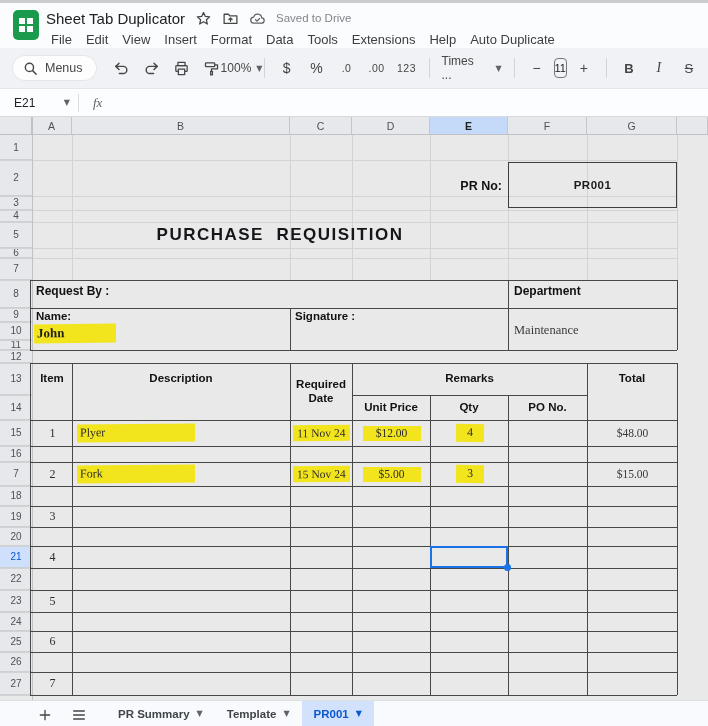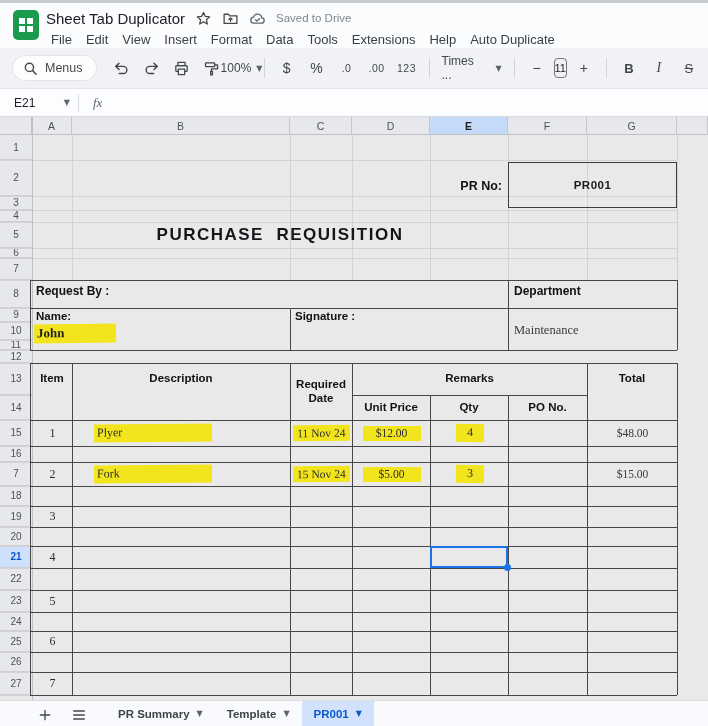--- a/index.html
+++ b/index.html
@@ -52,21 +52,21 @@
   
   #grid { position:absolute; left:0; top:117px; width:708px; height:583px; background:#e9e9e9; overflow:hidden; }
   .colh { position:absolute; top:0; height:18px; background:#e6e8eb; border-right:1px solid #c4c6c9;
     border-bottom:1px solid #bfc1c4; display:flex; align-items:center; justify-content:center;
     font-size:10.5px; color:#4d5156; }
   .colh.sel { background:#c5d9f8; color:#1f1f1f; font-weight:bold; }
   #corner { position:absolute; left:0; top:0; width:32px; height:18px; background:#e6e8eb;
     border-right:1px solid #bfc1c4; border-bottom:1px solid #bfc1c4; }
   .rowh { position:absolute; left:0; width:32px; background:#e6e8eb; border-bottom:1px solid #cdcfd2;
     display:flex; align-items:center; justify-content:center; font-size:10px; color:#4d5156; }
-  .rowh.sel { background:#cfe0fc; color:#0b57d0; font-weight:bold; }
+  .rowh.sel { background:#cfe0fc; color:#0b57d0; font-weight:normal; }
   .gl { position:absolute; background:#d3d3d3; }
   .dline { position:absolute; background:#474747; }
   
   #prno-label { position:absolute; left:352px; top:55px; width:150px; height:28px; line-height:28px;
     text-align:right; font-weight:bold; font-size:12.5px; color:#111; }
   #prno-box { position:absolute; left:508px; top:45px; width:169px; height:46px; border:1.5px solid #3d3d3d;
     display:flex; align-items:center; justify-content:center; font-weight:bold; font-size:11.5px;
     letter-spacing:.5px; color:#1a1a1a; }
   #sheet-title { position:absolute; left:62px; top:105px; width:436px; height:26px; display:flex;
     align-items:center; justify-content:center; font-weight:bold; font-size:17px; letter-spacing:1.5px;
@@ -76,21 +76,21 @@
   #john-val { position:absolute; left:34px; top:207px; font-family:"Liberation Serif",serif; font-weight:bold;
     font-size:13px; color:#1f1f1f; padding:1px 3px 2px 3px; min-width:82px; transform:rotate(-.7deg); }
   #maint-val { position:absolute; left:514px; top:206px; font-family:"Liberation Serif",serif;
     font-size:12.5px; color:#3a3a3a; }
   
   .th { position:absolute; display:flex; align-items:center; justify-content:center; text-align:center;
     font-weight:bold; font-size:11.5px; color:#121212; line-height:1.2; }
   
   .cell { position:absolute; display:flex; align-items:center; justify-content:center;
     font-family:"Liberation Serif","DejaVu Serif",serif; font-size:12px; color:#2c2c2c; }
-  .cell.left { justify-content:flex-start; padding-left:20px; }
+  .cell.left { justify-content:flex-start; padding-left:3px; }
   .hl-desc { display:inline-block; min-width:118px; padding:1px 4px 2px 3px; transform:rotate(-.5deg); }
   .hl-date { display:block; width:96%; text-align:center; padding:2px 0; font-size:11.5px; transform:rotate(-.6deg); }
   .hl-price { display:inline-block; min-width:58px; text-align:center; padding:1px 0 2px; font-size:11.5px; }
   .hl-qty { display:inline-block; min-width:28px; text-align:center; padding:1px 0 2px; transform:rotate(1deg); }
   .cell.money { font-size:11.5px; color:#38393b; }
   #selcell { position:absolute; border:2px solid #1a73e8; }
   #selcell .handle { position:absolute; right:-5px; bottom:-5px; width:7px; height:7px;
     background:#1a73e8; border-radius:50%; }
   
   #tabbar { position:absolute; left:0; top:700px; width:708px; height:26px; background:#f8fafd;

